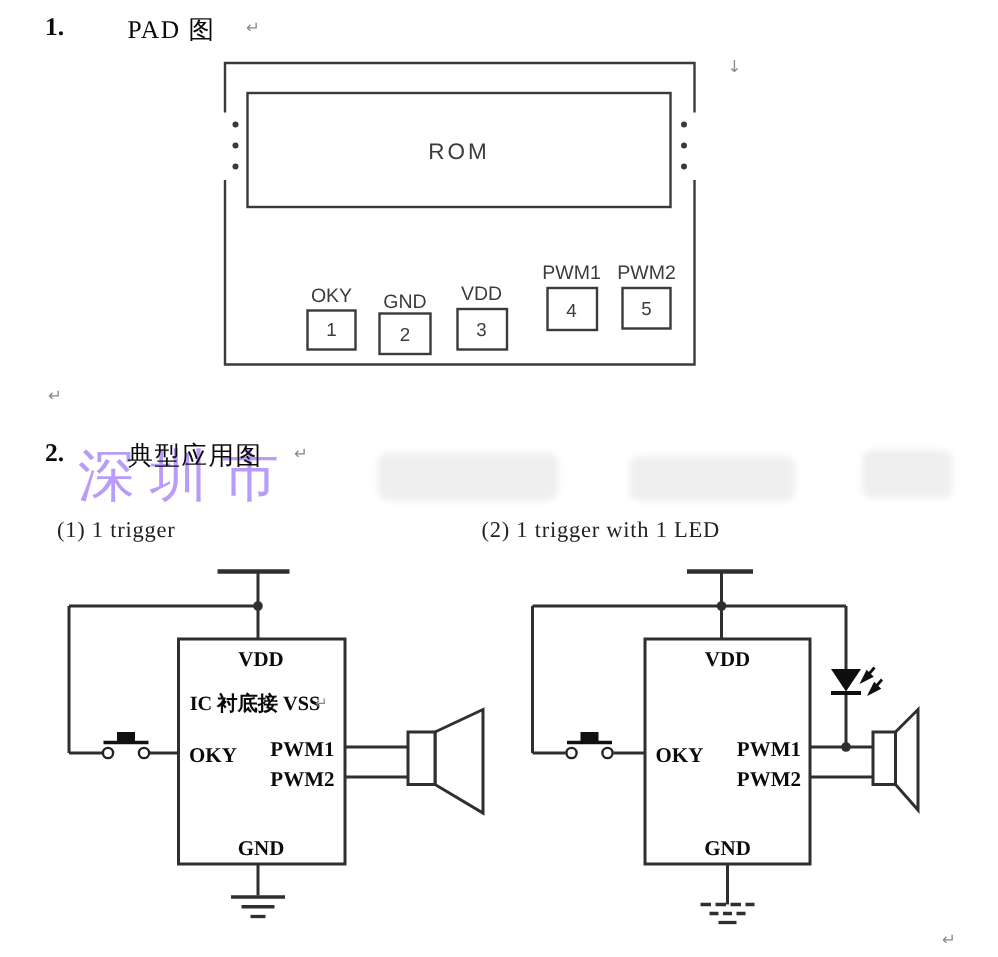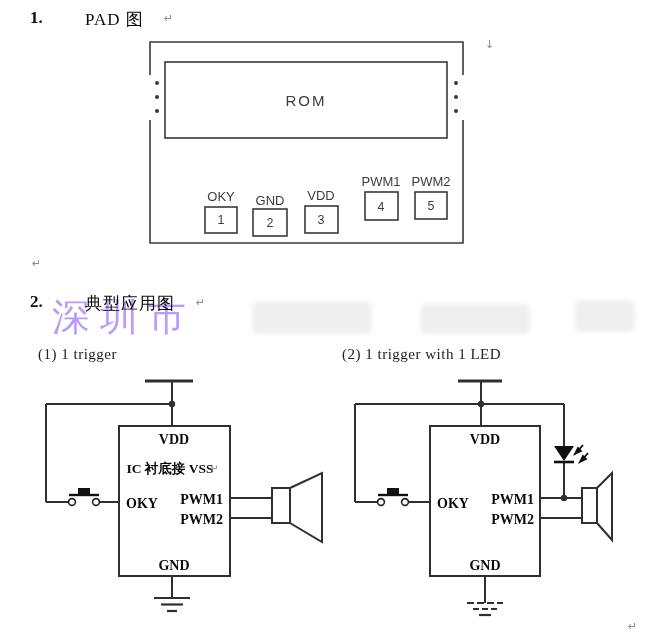--- a/index.html
+++ b/index.html
@@ -89,21 +89,21 @@
   <div class="abs watermark" style="left:52px;top:292px;">深圳市</div>
   <div class="abs wm-trace" style="left:252px;top:302px;width:120px;height:32px;"></div>
   <div class="abs wm-trace" style="left:420px;top:304px;width:110px;height:30px;"></div>
   <div class="abs wm-trace" style="left:575px;top:300px;width:60px;height:32px;"></div>
 
   <span class="abs h-num" style="left:30px;top:292px;">2.</span>
   <span class="abs h-title" style="left:85px;top:292px;">典型应用图</span>
   <span class="abs mark" style="left:196px;top:296px;">↵</span>
 
   <span class="abs caption" style="left:38px;top:346px;">(1) 1 trigger</span>
-  <span class="abs caption" style="left:342px;top:346px;">(2) 1 trigger with 1 LED</span>
+  <span class="abs caption" style="left:321px;top:346px;">(2) 1 trigger with 1 LED</span>
 
   <svg class="abs" style="left:20px;top:365px;" width="320" height="273" viewBox="0 0 320 273">
     <g>
       <line class="wire-thick" x1="125" y1="16" x2="173" y2="16"></line>
       <line class="wire" x1="152" y1="16" x2="152" y2="61"></line>
     </g>
     <g>
       <line class="wire" x1="26" y1="39" x2="152" y2="39"></line>
       <circle cx="152" cy="39" r="3.2" fill="#2f2f2f"></circle>
       <line class="wire" x1="26" y1="39" x2="26" y2="137"></line>

